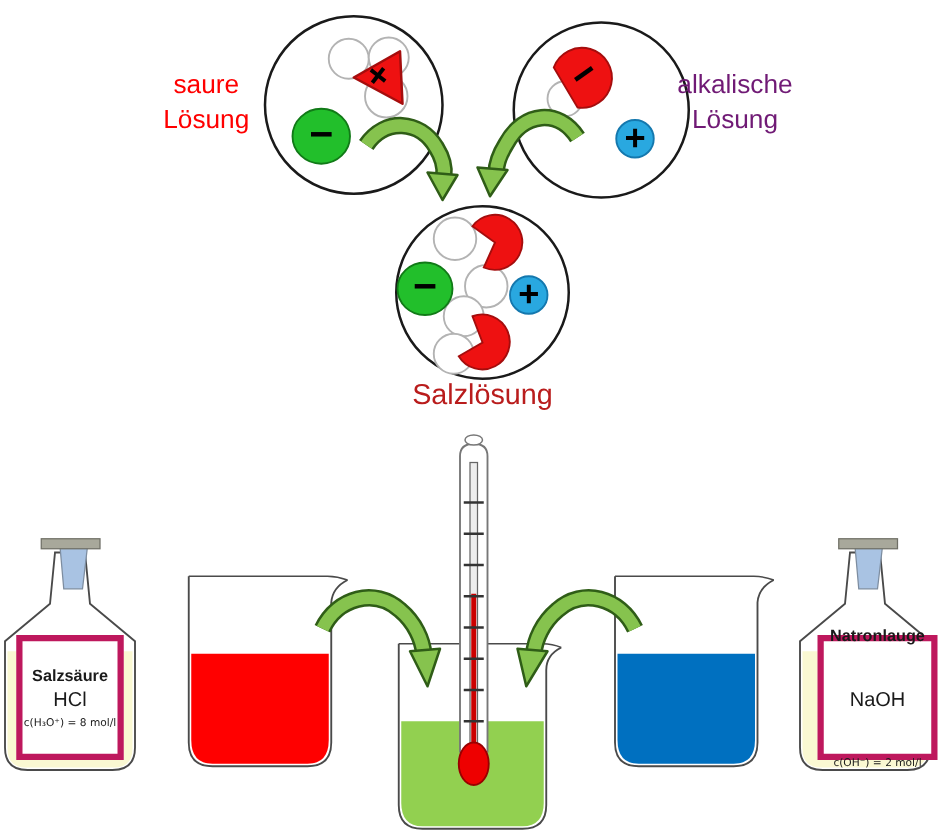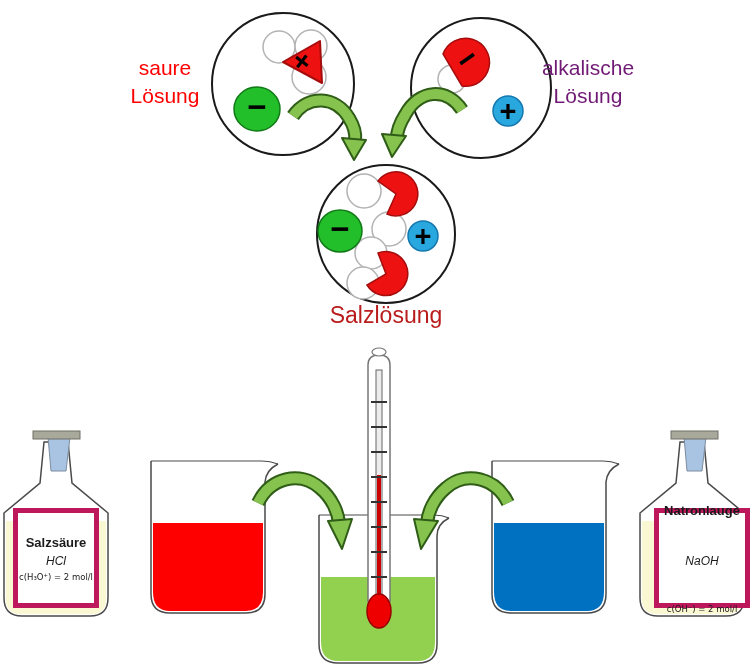--- a/index.html
+++ b/index.html
@@ -11,21 +11,21 @@
   .lbl-alkaline{left:521px;top:54px;width:134px;font-size:21px;color:#701a75;}
   .lbl-salt{left:318px;top:300px;width:136px;font-size:23px;color:#b91c1c;}
   .charge{position:absolute;width:34px;height:34px;text-align:center;line-height:34px;
           font-weight:bold;color:#000;overflow:visible;}
   .charge.minus{font-size:33px;}
   .charge.plus{font-size:29px;}
   .bottle-label{position:absolute;top:508px;height:90px;background:#fff;border:5px solid #be185d;
           display:flex;flex-direction:column;align-items:center;justify-content:center;
           gap:4px;color:#1a1a1a;}
   .bottle-label .t{font-weight:bold;font-size:13px;}
-  .bottle-label .f{font-size:12px;font-style:italic;}
+  .bottle-label .f{font-size:16px;}
   .bottle-label .c{font-size:8.5px;font-family:"DejaVu Sans",sans-serif;}
   #acid-bottle-label{left:13px;width:76px;}
   #base-bottle-label{left:654px;width:86px;gap:36px;}
 </style>
 </head>
 <body>
 
 <div id="page">
 
   <svg style="top:0" width="752" height="345" viewBox="0 0 752 345">
@@ -154,21 +154,21 @@
       <path d="M 680,102 L 676,143 L 640,173 L 640,258 Q 640,276 658,276 L 726,276 Q 744,276 744,258 L 744,173 L 708,143 L 704,102 Z" fill="#fff" stroke="#4a4a4a" stroke-width="1.5"></path>
       <path d="M 642,181 L 742,181 L 742,259 Q 742,274 727,274 L 657,274 Q 642,274 642,259 Z" fill="#faf8d2"></path>
       <polygon points="684,97 706,97 702,131 687,131" fill="#a9c3e3" stroke="#7d8da0" stroke-width="1"></polygon>
       <rect x="671" y="91" width="47" height="8" fill="#a8a89b" stroke="#6f6f66" stroke-width="1"></rect>
     </g>
   </svg>
 
   <div class="bottle-label" id="acid-bottle-label">
     <div class="t">Salzsäure</div>
     <div class="f">HCl</div>
-    <div class="c">c(H₃O⁺) = 2 mol/l</div>
+    <div class="c">c(H₃O⁺) = 8 mol/l</div>
   </div>
   <div class="bottle-label" id="base-bottle-label">
     <div class="t">Natronlauge</div>
     <div class="f">NaOH</div>
     <div class="c">c(OH⁻) = 2 mol/l</div>
   </div>
 
 </div>
 
 </body></html>

